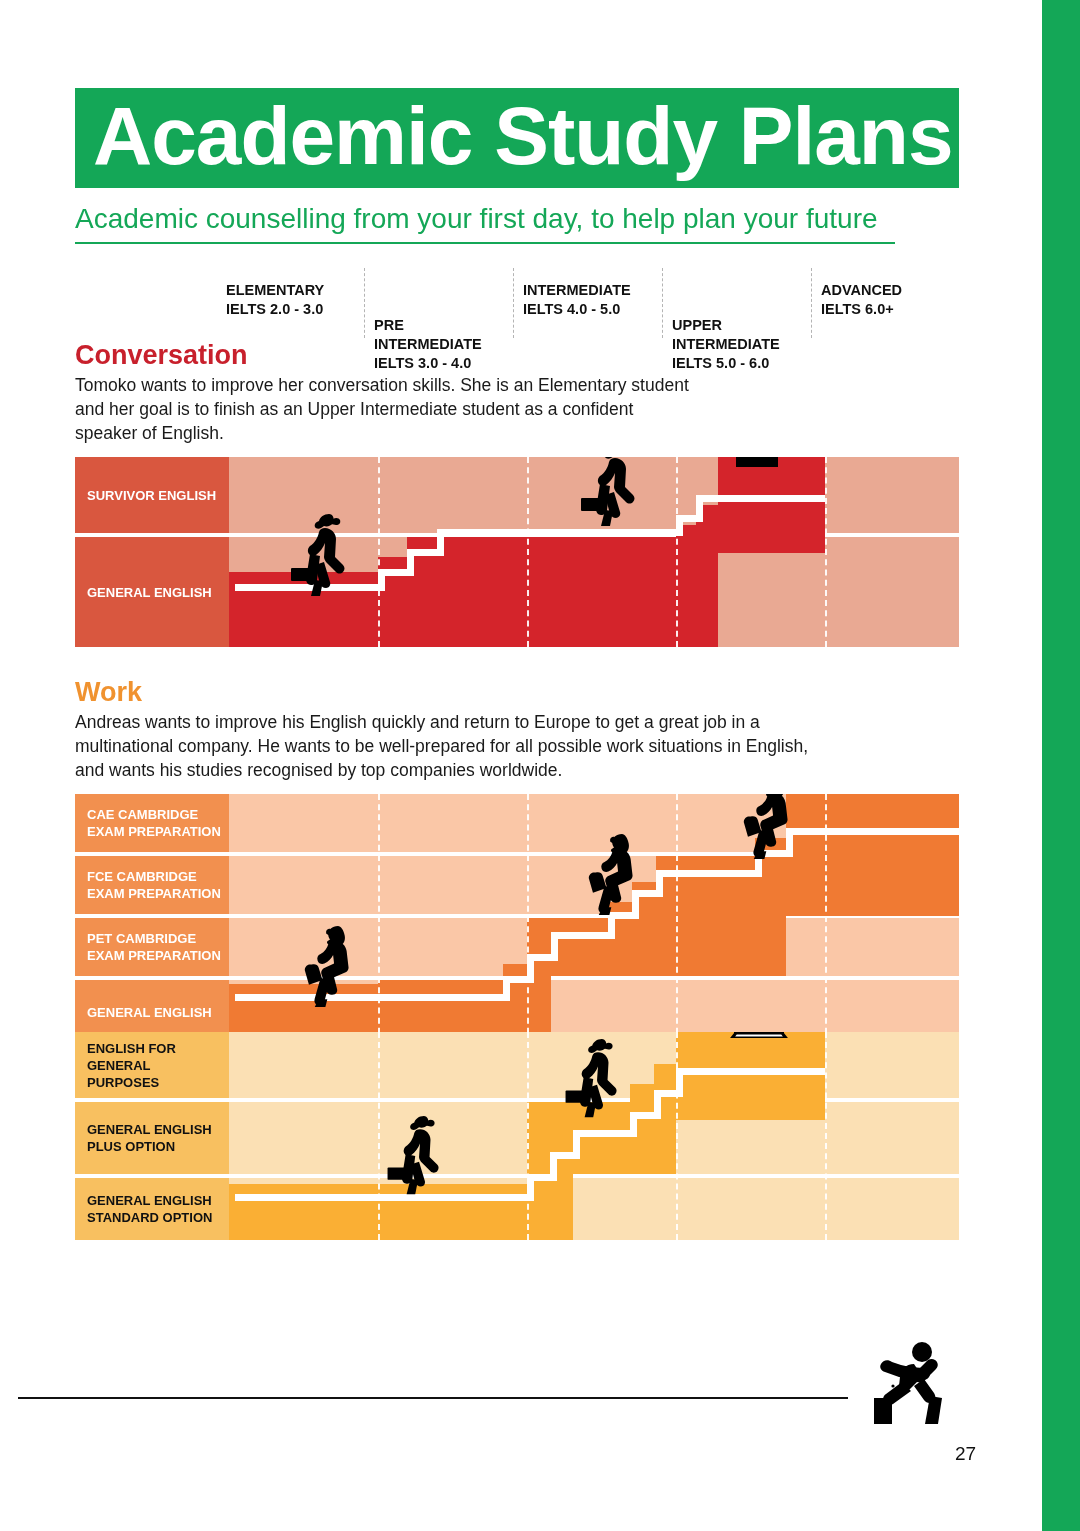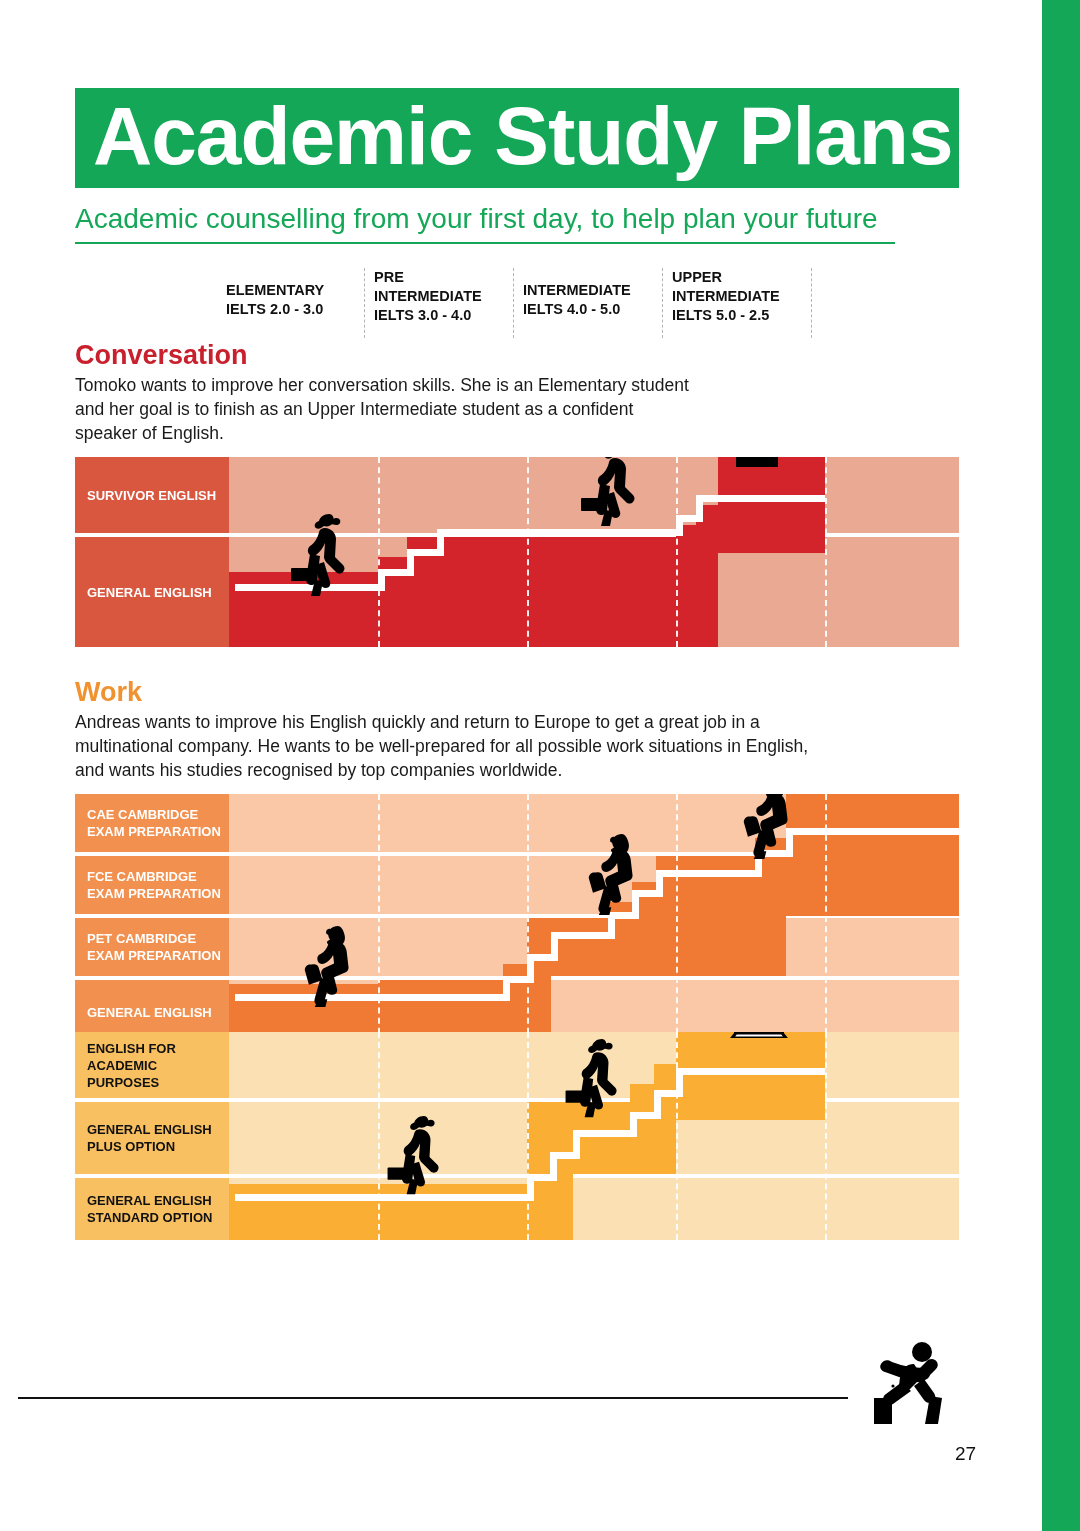--- a/index.html
+++ b/index.html
@@ -26,21 +26,21 @@
   
   .levels{position:absolute;left:61px;top:268px;width:884px;height:70px;text-decoration:underline;}
   .level{
     position:absolute;top:0;height:70px;
     font-size:14.5px;font-weight:bold;color:#111;line-height:19px;
     padding-left:10px;box-sizing:border-box;
   }
   .level .lname{display:block;}
   .level .lielts{display:block;}
   .level.two-line{padding-top:13px;}
-  .level.three-line{padding-top:0px;}
+  .level.three-line{padding-top:0px;margin-top:48px;}
   .vdiv{position:absolute;top:0;height:70px;border-left:1px dashed #b4b4b4;}
 
   
   .section{position:absolute;left:75px;width:884px;}
   .sec-head{font-size:27px;font-weight:bold;line-height:32px;margin:0;}
   .sec-body{font-size:17.5px;color:#1a1a1a;line-height:24px;margin:2px 0 0 0;}
 
   .chart{position:relative;width:884px;overflow:hidden;}
   .rowband{position:absolute;left:0;width:884px;}
   .labelcell{
@@ -91,23 +91,27 @@
   </div>
 
   <div class="level two-line" style="left:452px;width:149px;">
     <span class="lname">INTERMEDIATE</span>
     <span class="lielts">IELTS 4.0 - 5.0</span>
   </div>
 
   <div class="level three-line" style="left:601px;width:149px;">
     <span class="lname">UPPER</span>
     <span class="lname">INTERMEDIATE</span>
-    <span class="lielts">IELTS 5.0 - 2.5</span>
-  </div>
-
+    <span class="lielts">IELTS 5.0 - 6.0</span>
+  </div>
+
+  <div class="level two-line" style="left:750px;width:134px;">
+    <span class="lname">ADVANCED</span>
+    <span class="lielts">IELTS 6.0+</span>
+  </div>
 </div>
 
 <div class="section" style="top:339px;">
   <div class="sec-head" style="color:#C8202C;">Conversation</div>
   <div class="sec-body" style="width:620px;">Tomoko wants to improve her conversation skills. She is an Elementary student and her goal is to finish as an Upper Intermediate student as a confident speaker of English.</div>
 
   <div class="chart" style="margin-top:12px;height:224px;">
 
     <div class="rowband" style="top:0;height:76px;background:#E9A993;"></div>
     <div class="rowband" style="top:80px;height:110px;background:#E9A993;"></div>
@@ -347,21 +351,21 @@
     <div class="stair" style="left:601px;top:36px;width:149px;height:7px;"></div>
 
     <div class="colsep" style="left:303px;height:208px;"></div>
     <div class="colsep" style="left:452px;height:208px;"></div>
     <div class="colsep" style="left:601px;height:208px;"></div>
     <div class="colsep" style="left:750px;height:208px;"></div>
 
     <div class="labelcell" style="top:0;height:66px;background:#F8C060;color:#111;">
       <span>
         <span>ENGLISH FOR</span><br>
-        <span>ACADEMIC</span><br>
+        <span>GENERAL</span><br>
         <span>PURPOSES</span>
       </span>
     </div>
     <div class="labelcell" style="top:70px;height:72px;background:#F8C060;color:#111;">
       <span>
         <span>GENERAL ENGLISH</span><br>
         <span>PLUS OPTION</span>
       </span>
     </div>
     <div class="labelcell" style="top:146px;height:62px;background:#F8C060;color:#111;">

